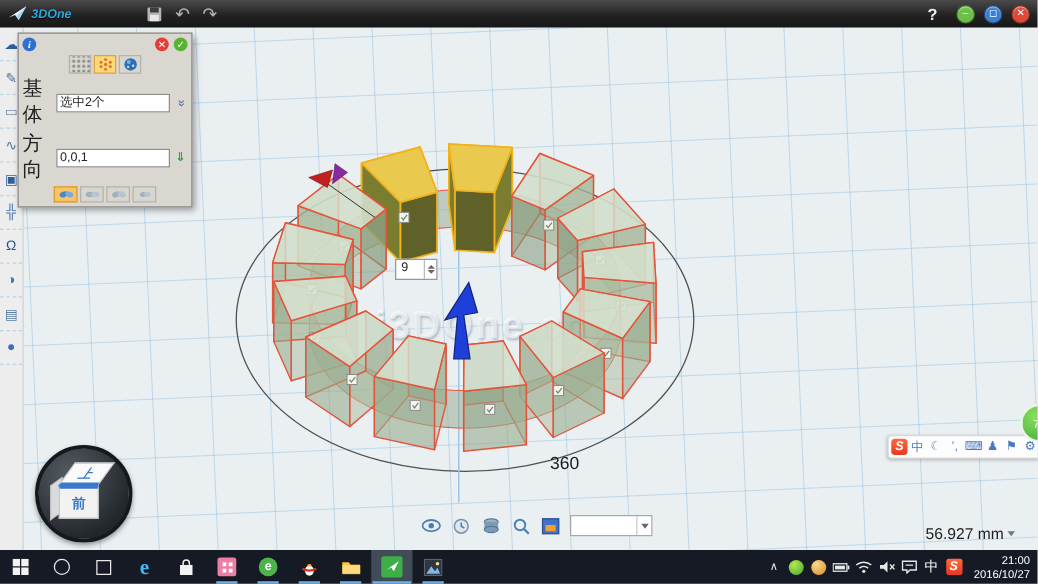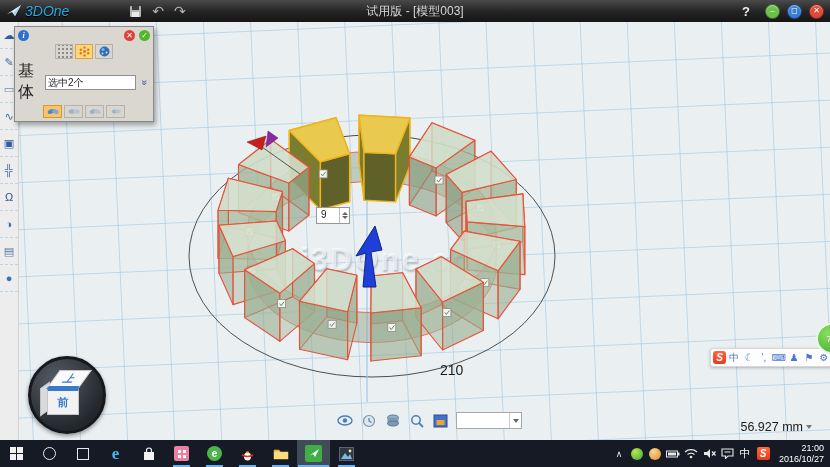--- a/index.html
+++ b/index.html
@@ -3,21 +3,21 @@
 <meta charset="utf-8">
 <style>
   html,body{margin:0;padding:0;}
   body{width:830px;height:467px;position:relative;overflow:hidden;
        font-family:"Liberation Sans","DejaVu Sans",sans-serif;
        background:#eaeff2;user-select:none;}
   
   .titlebar{position:absolute;top:0;left:0;width:830px;height:22px;z-index:20;
     background:linear-gradient(#4a4a4a,#232323 55%,#161616);display:flex;align-items:center;}
   .logo{display:flex;align-items:center;gap:3px;padding-left:6px;}
-  .logo-text{font-size:14px;font-weight:normal;font-style:italic;color:#2aa9e0;letter-spacing:0px;text-shadow:0 1px 1px #000;}
+  .logo-text{font-size:10px;font-weight:bold;font-style:italic;color:#2aa9e0;letter-spacing:0px;text-shadow:0 1px 1px #000;}
   .tb-tools{display:flex;gap:10px;margin-left:60px;color:#c8c8c8;font-size:13px;align-items:center;}
   .tb-title{position:absolute;left:0;right:0;text-align:center;color:#d5d5d5;font-size:12px;pointer-events:none;}
   .tb-right{position:absolute;right:6px;display:flex;align-items:center;gap:7px;}
   .help{color:#eee;font-size:13px;font-weight:bold;margin-right:8px;}
   .winbtn{width:13px;height:13px;border-radius:50%;display:flex;align-items:center;justify-content:center;
           color:#fff;font-size:8px;line-height:1;border:1px solid rgba(0,0,0,.4);box-shadow:inset 0 1px 1px rgba(255,255,255,.5);}
   .wb-min{background:#6cc04a}.wb-max{background:#3a7fd5}.wb-close{background:#e04838}
   
   .canvas{position:absolute;top:22px;left:0;width:830px;height:418px;overflow:hidden;background:#eaeff2;}
   .grid{position:absolute;left:-60px;top:-60px;right:-60px;bottom:-60px;
@@ -123,21 +123,20 @@
   </div>
   <div class="tb-tools">
     <svg width="13" height="13">
       <rect x="1" y="1" width="11" height="11" rx="1" fill="#b5b5b5"></rect>
       <rect x="3" y="1" width="7" height="4" fill="#3c3c3c"></rect>
       <rect x="3" y="7" width="7" height="5" fill="#e8e8e8"></rect>
     </svg>
     <span style="color:#b5b5b5;font-size:14px;">↶</span>
     <span style="color:#b5b5b5;font-size:14px;">↷</span>
   </div>
-  <div class="tb-title">试用版 - [模型003]</div>
   <div class="tb-right">
     <span class="help">?</span>
     <span class="winbtn wb-min">–</span>
     <span class="winbtn wb-max">◻</span>
     <span class="winbtn wb-close">✕</span>
   </div>
 </div>
 
 <div class="canvas">
   <div class="grid"></div>
@@ -244,21 +243,21 @@
     </svg>
 
   <div class="spinner">
     <div class="val">9</div>
     <div class="spin-btns">
       <i class="sp-up"></i>
       <i class="sp-dn"></i>
     </div>
   </div>
 
-  <div class="angle-label">210</div>
+  <div class="angle-label">360</div>
 
   <div class="measure">
     <span>56.927 mm</span>
     <i></i>
   </div>
 
   <div class="navcube">
     <div class="cube-left"></div>
     <div class="cube-top">
         <span>上</span>
@@ -363,20 +362,25 @@
         <circle cx="7.5" cy="6.5" r="1" fill="#cfe2f4"></circle>
           <circle cx="3.5" cy="7.5" r="0.9" fill="#cfe2f4"></circle>
       </svg>
     </span>
   </div>
   <div class="dlg-row">
     <span class="dlg-label">基体</span>
     <span class="dlg-field">选中2个</span>
     <span class="dlg-suffix" style="transform:rotate(90deg);">»</span>
   </div>
+  <div class="dlg-row">
+    <span class="dlg-label">方向</span>
+    <span class="dlg-field">0,0,1</span>
+    <span class="dlg-suffix suffix-arrow">⇓</span>
+  </div>
   <div class="dlg-bottom">
     <span class="small-btn small-active">
       <svg width="12" height="9">
           <ellipse cx="4" cy="4.5" rx="3.4" ry="2.2" fill="#4a86c8" transform="rotate(-20 4 4.5)"></ellipse>
           <ellipse cx="8.4" cy="4.5" rx="3.4" ry="2.2" fill="#78aade" transform="rotate(20 8.4 4.5)"></ellipse>
         </svg>
     </span>
     <span class="small-btn">
       <svg width="12" height="9">
           <ellipse cx="4" cy="4.5" rx="3.4" ry="2.2" fill="#9fb0c0"></ellipse>

